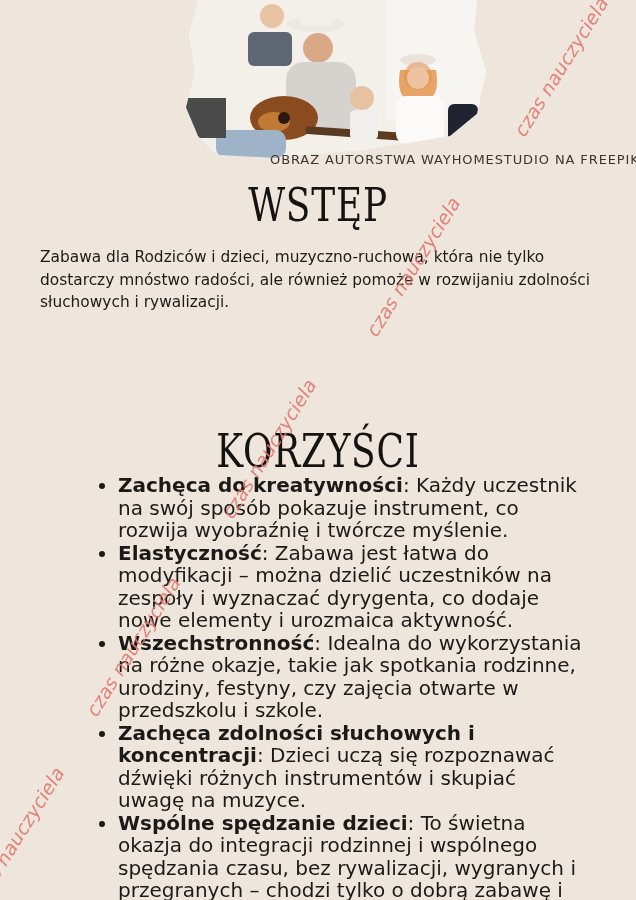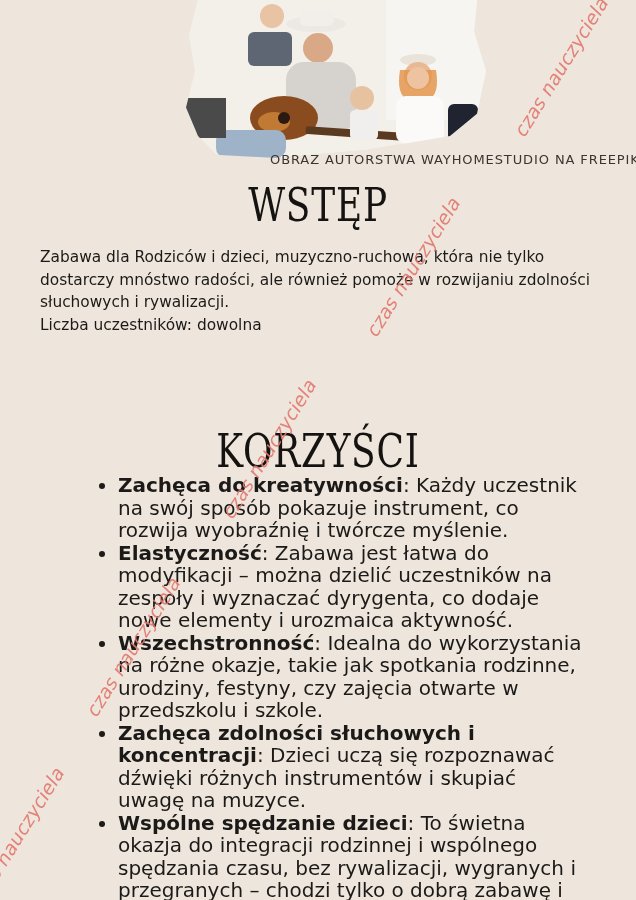--- a/index.html
+++ b/index.html
@@ -76,21 +76,20 @@
     <rect x="210" y="96" width="48" height="48" rx="10" fill="#fbfaf8"></rect>
     <rect x="262" y="104" width="30" height="40" rx="6" fill="#1f2430"></rect>
   </svg>
 </div>
 <div class="caption">OBRAZ AUTORSTWA WAYHOMESTUDIO NA FREEPIK</div>
 
 <h1 class="heading h-wstep">WSTĘP</h1>
 
 <div class="intro">
   <p>Zabawa dla Rodziców i dzieci, muzyczno-ruchowa, która nie tylko dostarczy mnóstwo radości, ale również pomoże w rozwijaniu zdolności słuchowych i rywalizacji.</p>
-  <p>Liczba uczestników: dowolna</p>
 </div>
 
 <h1 class="heading h-korzysci">KORZYŚCI</h1>
 
 <ul class="benefits">
   <li><b>Zachęca do kreatywności</b><span>: Każdy uczestnik na swój sposób pokazuje instrument, co rozwija wyobraźnię i twórcze myślenie.</span></li>
   <li><b>Elastyczność</b><span>: Zabawa jest łatwa do modyfikacji – można dzielić uczestników na zespoły i wyznaczać dyrygenta, co dodaje nowe elementy i urozmaica aktywność.</span></li>
   <li><b>Wszechstronność</b><span>: Idealna do wykorzystania na różne okazje, takie jak spotkania rodzinne, urodziny, festyny, czy zajęcia otwarte w przedszkolu i szkole.</span></li>
   <li><b>Zachęca zdolności słuchowych i koncentracji</b><span>: Dzieci uczą się rozpoznawać dźwięki różnych instrumentów i skupiać uwagę na muzyce.</span></li>
   <li><b>Wspólne spędzanie dzieci</b><span>: To świetna okazja do integracji rodzinnej i wspólnego spędzania czasu, bez rywalizacji, wygranych i przegranych – chodzi tylko o dobrą zabawę i radość z bycia razem.</span></li>

